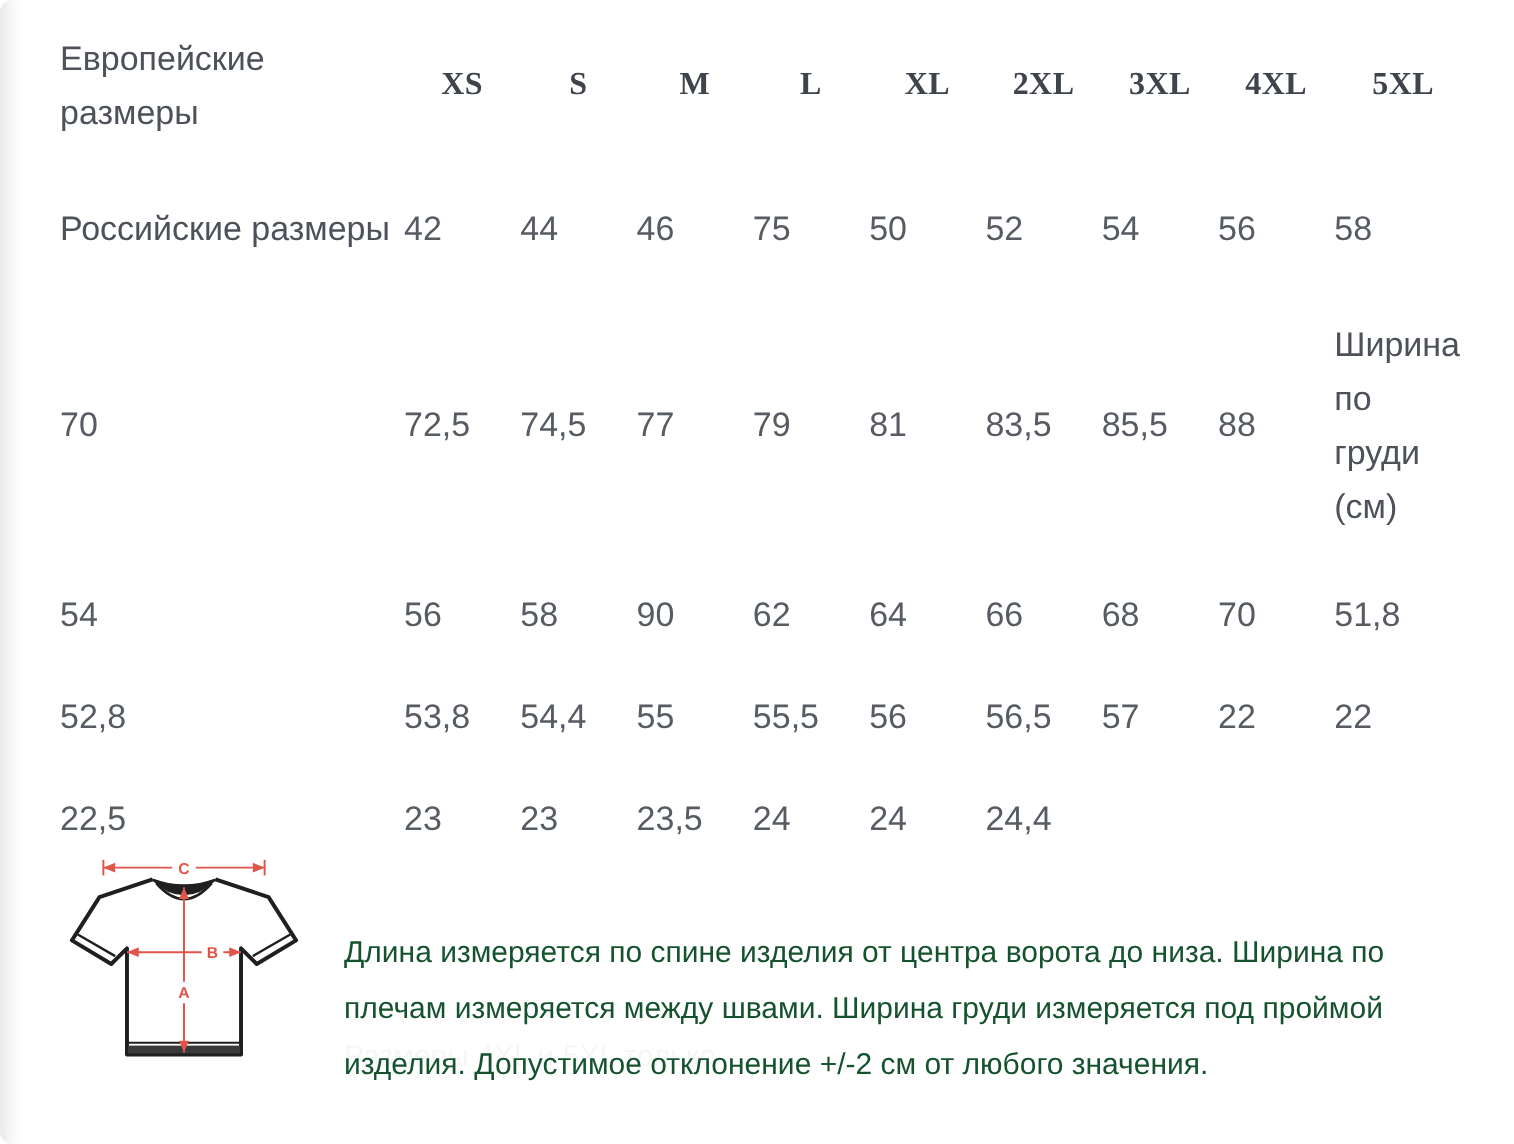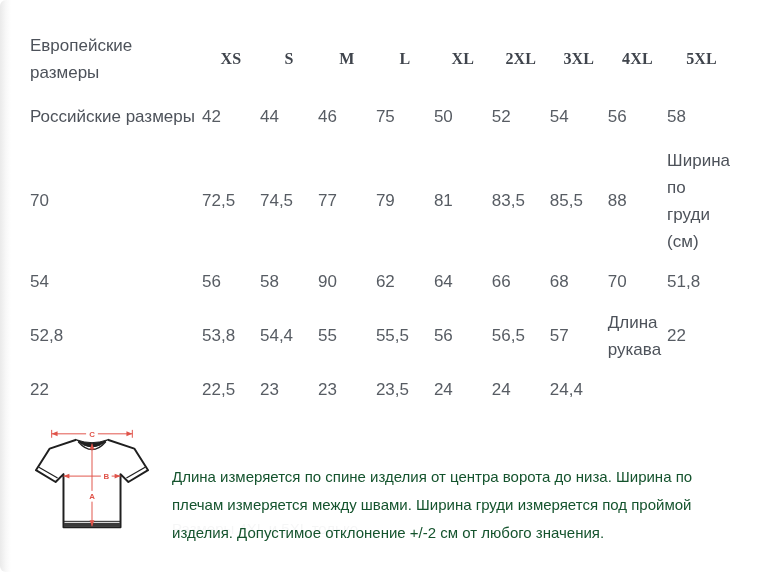--- a/index.html
+++ b/index.html
@@ -11,24 +11,24 @@
     overflow: hidden;
     color: #4d525a;
   }
   .left-edge {
     position: absolute; left: 0; top: 0; bottom: 0; width: 11px;
     background: linear-gradient(to right, #eaeaea, #f8f8f8 55%, #ffffff);
     border-radius: 6px 0 0 6px;
   }
   
   .size-table {
-    position: absolute; left: 30px; top: 32px; width: 706px;
+    position: absolute; left: 30px; top: 16px; width: 706px;
     display: grid;
     grid-template-columns: 172px repeat(9, 1fr);
-    row-gap: 17px;
+    row-gap: 31px;
     align-items: center;
   }
   .row-label {
     font-size: 17px; line-height: 27px; color: #4d525a;
     padding-right: 6px;
   }
   .h-cell {
     font-size: 16px; font-weight: bold; color: #3f444c;
     text-align: center; letter-spacing: .2px; font-family: Liberation Serif, serif;
   }
@@ -113,21 +113,20 @@
   <div class="v-cell">51,8</div>
   <div class="v-cell">52,8</div>
   <div class="v-cell">53,8</div>
   <div class="v-cell">54,4</div>
   <div class="v-cell">55</div>
   <div class="v-cell">55,5</div>
   <div class="v-cell">56</div>
   <div class="v-cell">56,5</div>
   <div class="v-cell">57</div>
 
-  <div class="row-label">Длина рукава</div>
   <div class="v-cell">22</div>
   <div class="v-cell">22</div>
   <div class="v-cell">22,5</div>
   <div class="v-cell">23</div>
   <div class="v-cell">23</div>
   <div class="v-cell">23,5</div>
   <div class="v-cell">24</div>
   <div class="v-cell">24</div>
   <div class="v-cell">24,4</div>
 </div>

